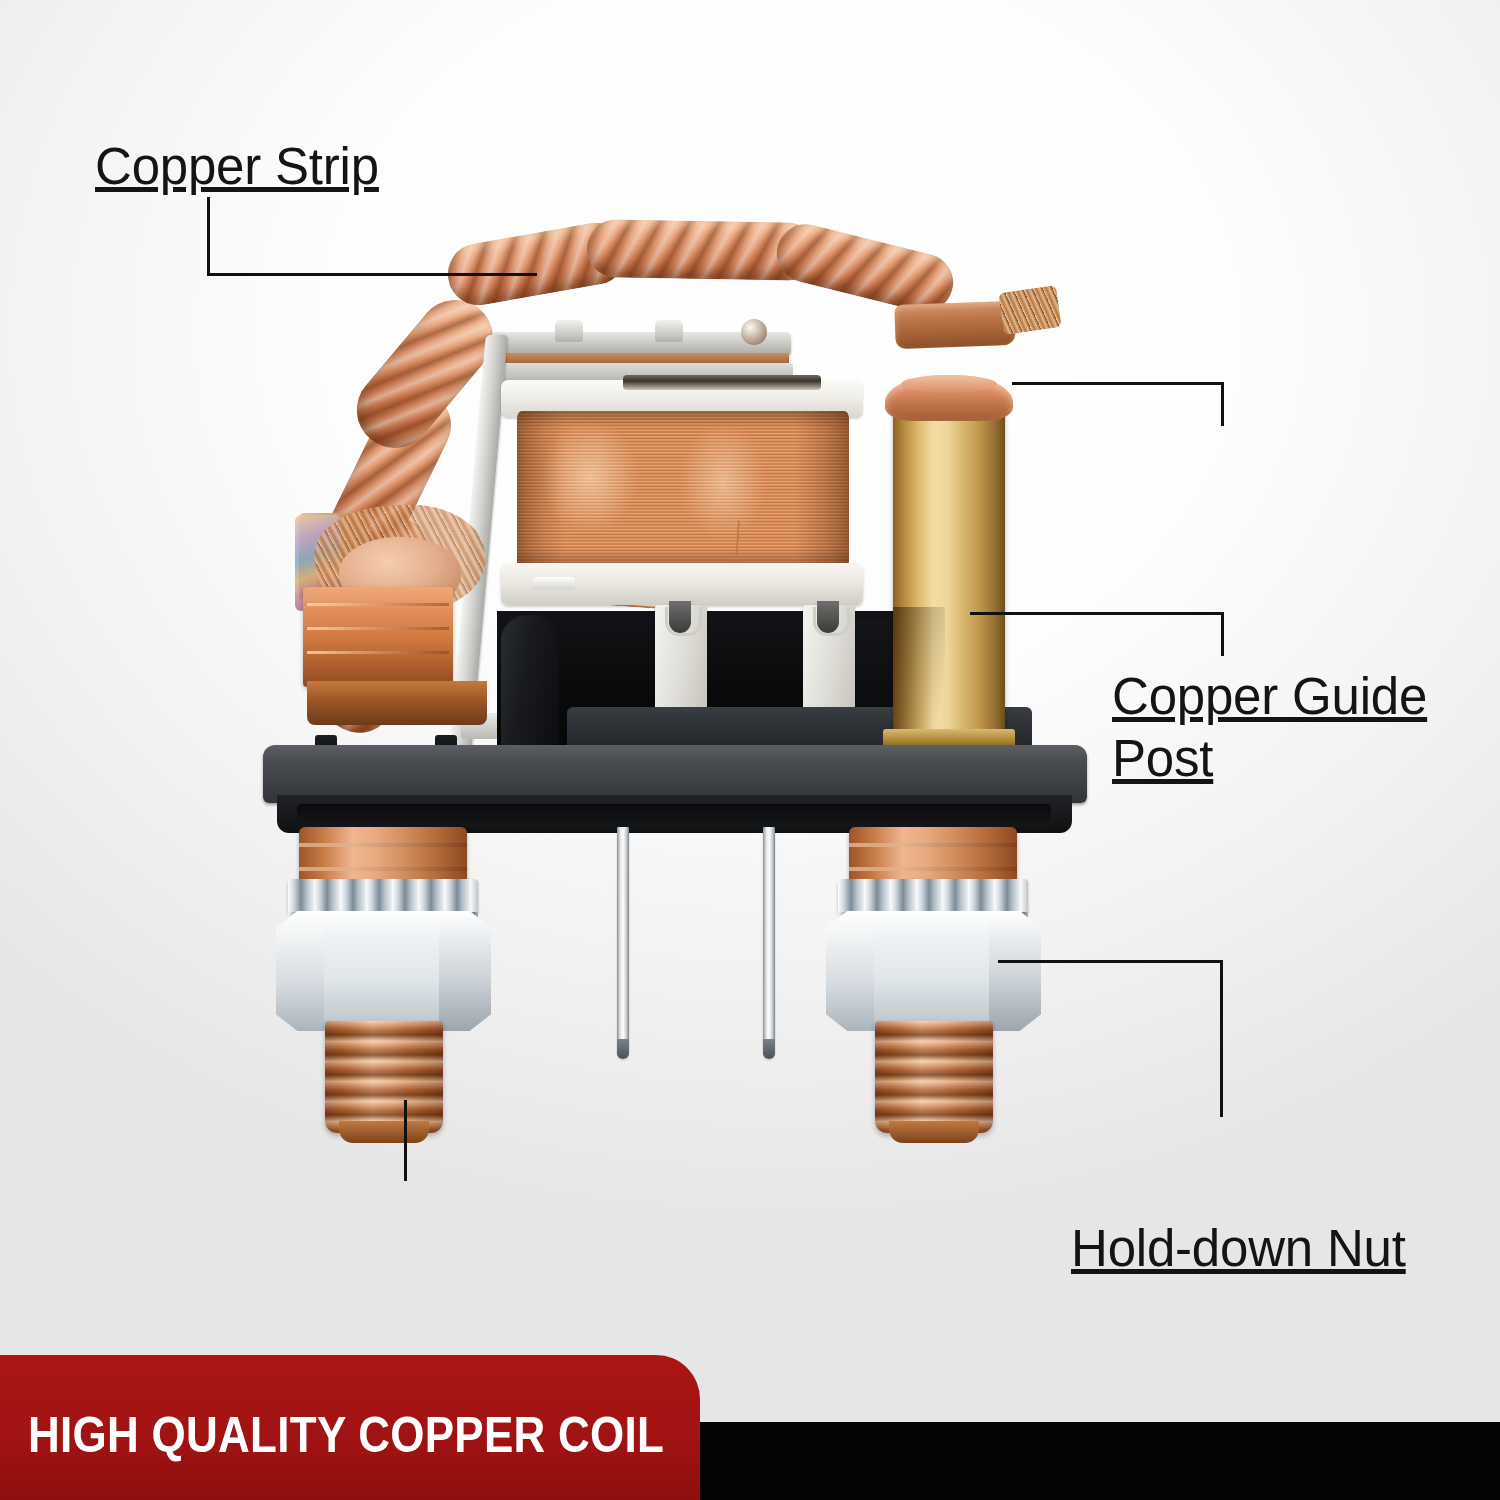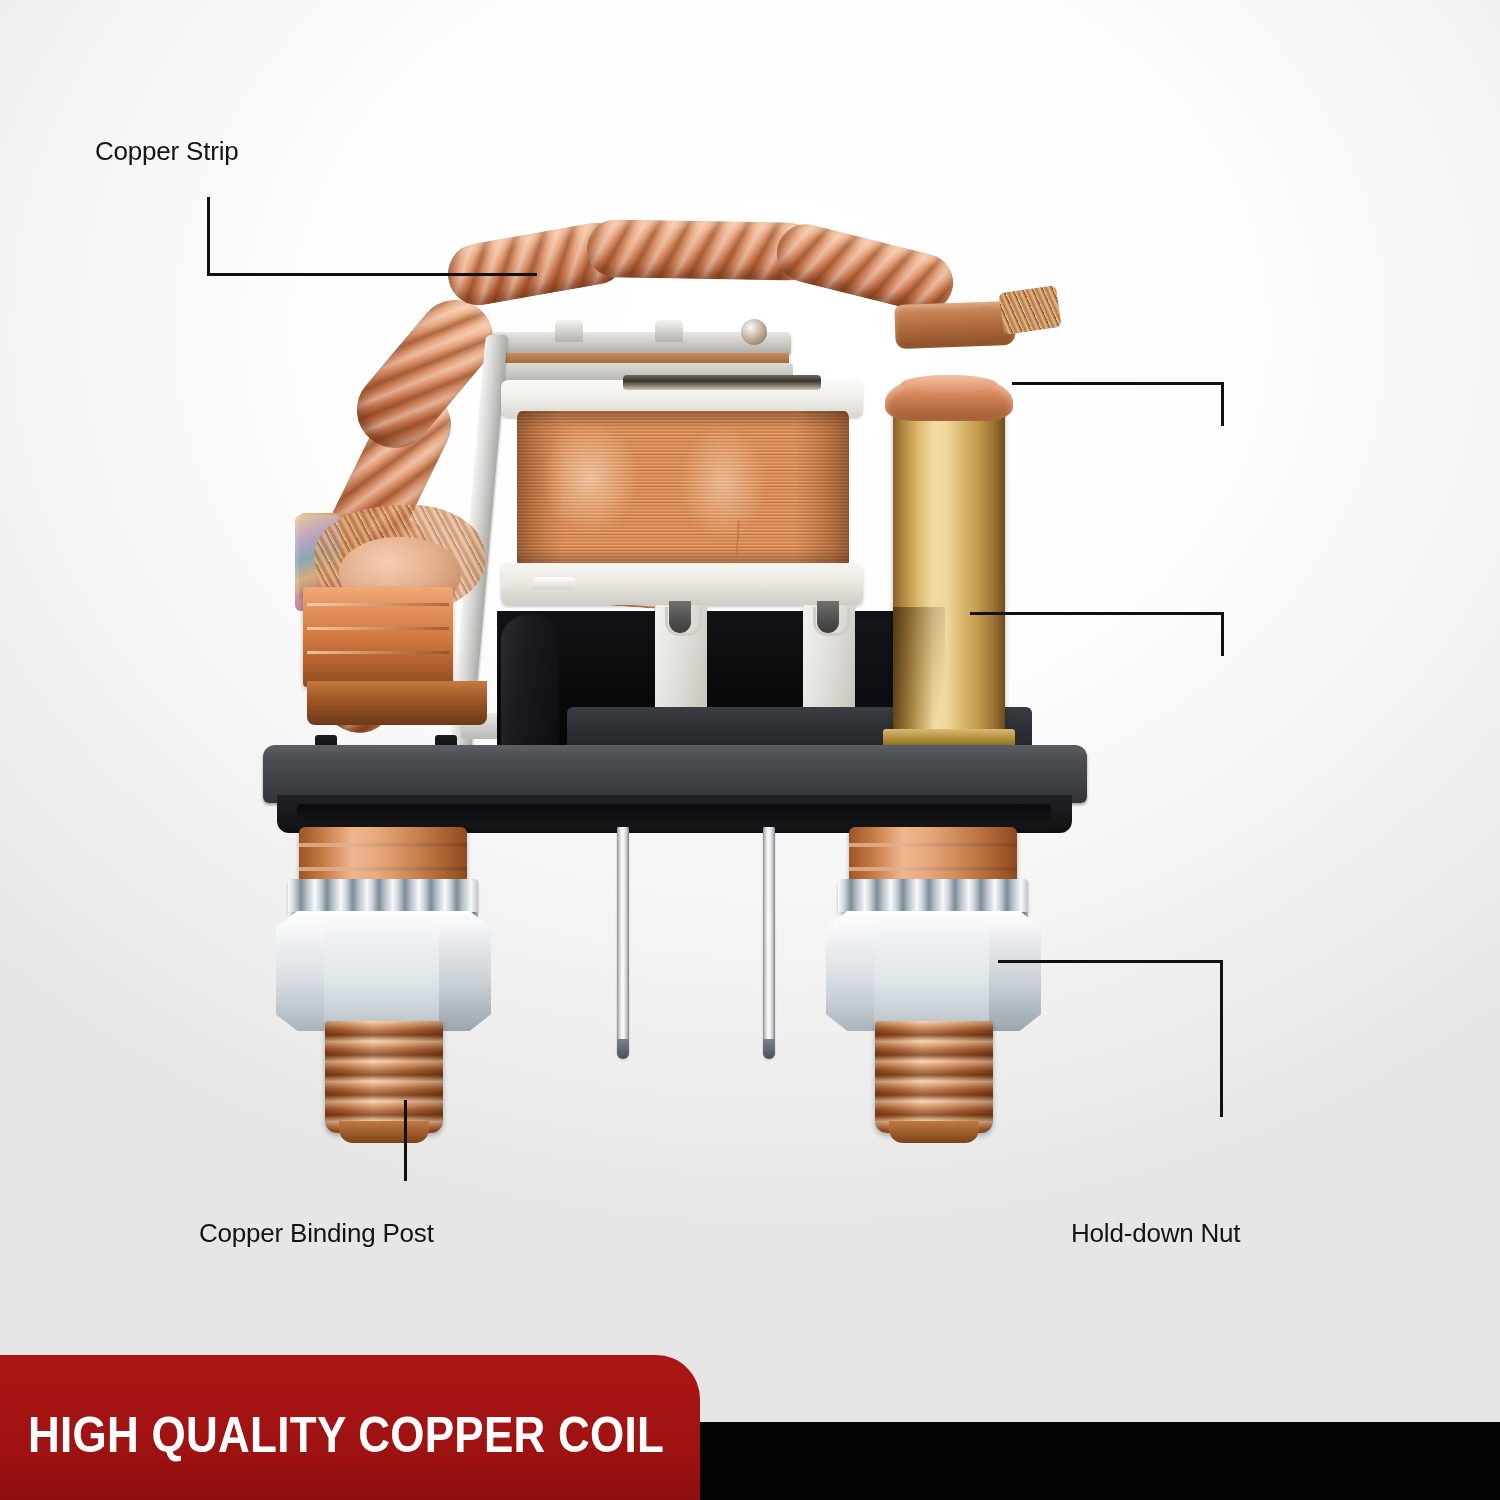--- a/index.html
+++ b/index.html
@@ -9,22 +9,22 @@
   }
   #stage{
     position:relative;width:1500px;height:1500px;
     background:
       radial-gradient(ellipse 1100px 900px at 52% 22%, #ffffff 0%, #fdfdfd 42%, #f3f3f3 70%, #e6e6e6 100%),
       linear-gradient(180deg,#ffffff 0%,#fbfbfb 45%,#e9e9e9 82%,#dcdcdc 100%);
     overflow:hidden;
   }
 
   
-  .callout{position:absolute;color:#141414;font-size:26px;line-height:1.22;
-           letter-spacing:-0.2px;font-weight:400;white-space:pre-line;}
+  .callout{position:absolute;color:#141414;font-size:51px;line-height:1.22;
+           letter-spacing:-0.2px;font-weight:400;white-space:pre-line;text-decoration:underline;}
   .lead{position:absolute;background:#111;}
   .lead.h{height:3px;}
   .lead.v{width:3px;}
 
   
   #product{position:absolute;left:255px;top:215px;width:840px;height:920px;}
 
   
   .plate-top{position:absolute;left:8px;top:530px;width:824px;height:58px;
     border-radius:12px 12px 6px 6px;
@@ -346,23 +346,24 @@
 
   <div class="callout" style="left:95px;top:136px;">Copper Strip</div>
   <div class="lead v" style="left:207px;top:197px;height:78px;"></div>
   <div class="lead h" style="left:207px;top:273px;width:330px;"></div>
 
   <div class="lead h" style="left:1012px;top:382px;width:212px;"></div>
   <div class="lead v" style="left:1221px;top:382px;height:44px;"></div>
 
   <div class="lead h" style="left:970px;top:612px;width:254px;"></div>
   <div class="lead v" style="left:1221px;top:612px;height:44px;"></div>
+  <div class="callout" style="left:1112px;top:666px;">Copper Guide
+Post</div>
 
   <div class="lead v" style="left:404px;top:1100px;height:81px;"></div>
-  <div class="callout" style="left:199px;top:1218px;">Copper Binding Post</div>
 
   <div class="lead h" style="left:998px;top:960px;width:225px;"></div>
   <div class="lead v" style="left:1220px;top:960px;height:157px;"></div>
   <div class="callout" style="left:1071px;top:1218px;">Hold-down Nut</div>
 
   <div id="banner-black"></div>
   <div id="banner-red-round"></div>
   <div id="banner-text">HIGH QUALITY COPPER COIL</div>
 
 </div>

